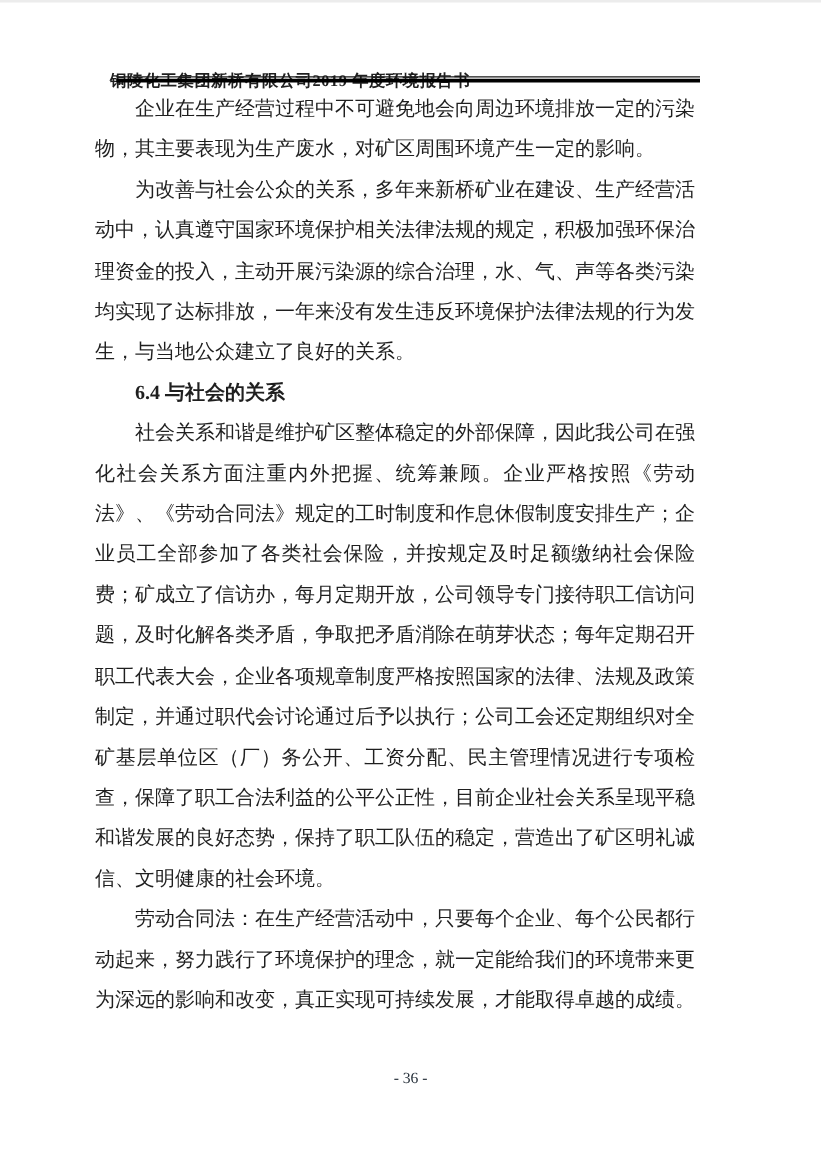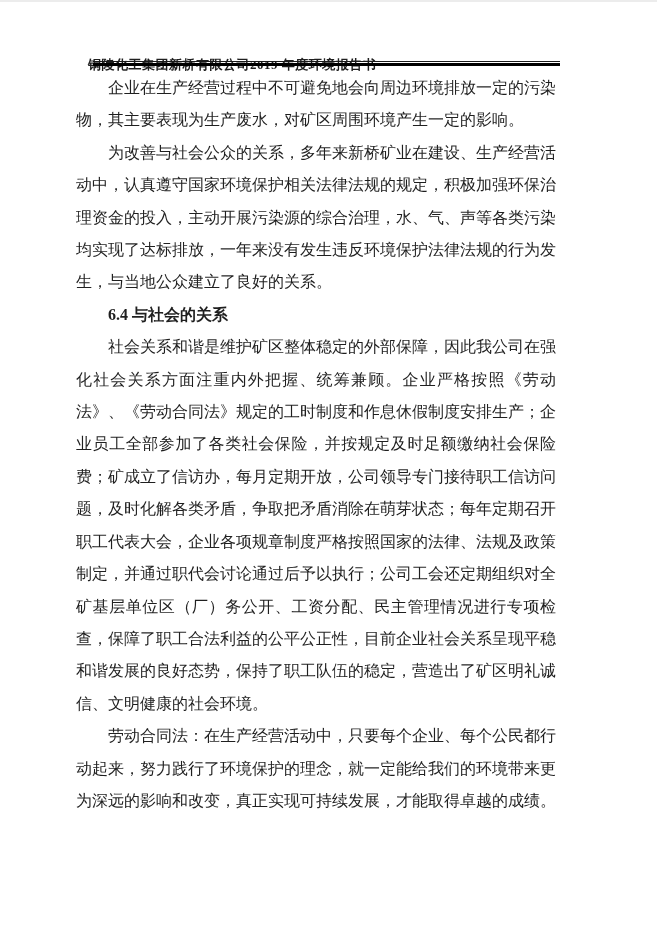--- a/index.html
+++ b/index.html
@@ -82,13 +82,14 @@
   </div>
 
   <div class="doc-body">
       <p>企业在生产经营过程中不可避免地会向周边环境排放一定的污染物，其主要表现为生产废水，对矿区周围环境产生一定的影响。</p>
       <p>为改善与社会公众的关系，多年来新桥矿业在建设、生产经营活动中，认真遵守国家环境保护相关法律法规的规定，积极加强环保治理资金的投入，主动开展污染源的综合治理，水、气、声等各类污染均实现了达标排放，一年来没有发生违反环境保护法律法规的行为发生，与当地公众建立了良好的关系。</p>
       <p class="section-heading">6.4 与社会的关系</p>
       <p>社会关系和谐是维护矿区整体稳定的外部保障，因此我公司在强化社会关系方面注重内外把握、统筹兼顾。企业严格按照《劳动法》、《劳动合同法》规定的工时制度和作息休假制度安排生产；企业员工全部参加了各类社会保险，并按规定及时足额缴纳社会保险费；矿成立了信访办，每月定期开放，公司领导专门接待职工信访问题，及时化解各类矛盾，争取把矛盾消除在萌芽状态；每年定期召开职工代表大会，企业各项规章制度严格按照国家的法律、法规及政策制定，并通过职代会讨论通过后予以执行；公司工会还定期组织对全矿基层单位区（厂）务公开、工资分配、民主管理情况进行专项检查，保障了职工合法利益的公平公正性，目前企业社会关系呈现平稳和谐发展的良好态势，保持了职工队伍的稳定，营造出了矿区明礼诚信、文明健康的社会环境。</p>
       <p>劳动合同法：在生产经营活动中，只要每个企业、每个公民都行动起来，努力践行了环境保护的理念，就一定能给我们的环境带来更为深远的影响和改变，真正实现可持续发展，才能取得卓越的成绩。</p>
     </div>
 
+  <div class="doc-footer">- 36 -</div>
 </div>
 
 </body></html>

